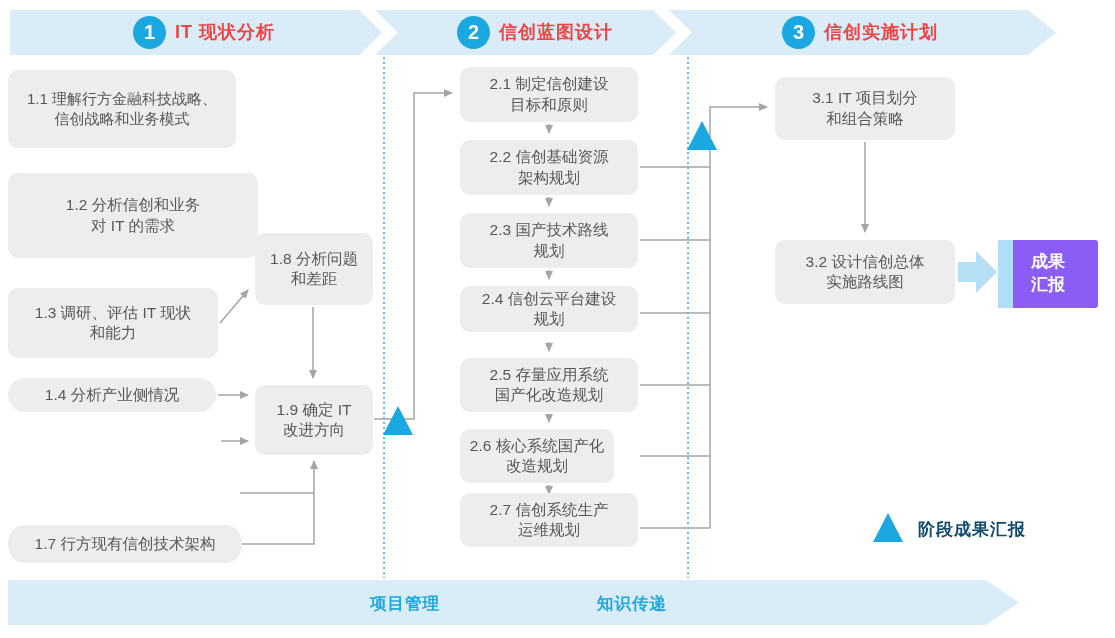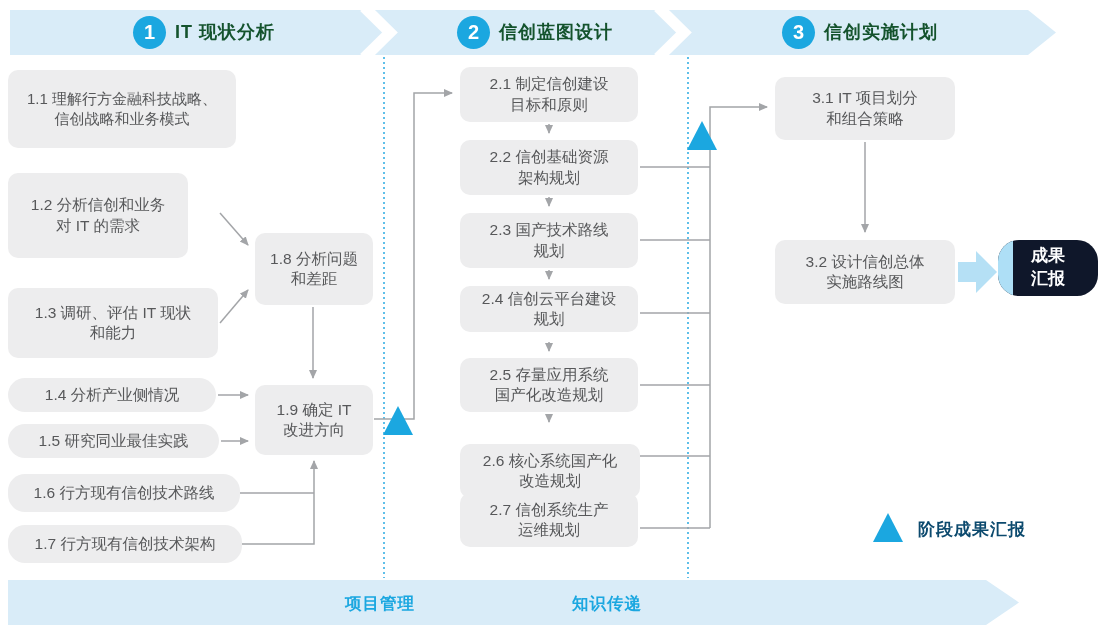--- a/index.html
+++ b/index.html
@@ -8,42 +8,42 @@
     font-family:"Liberation Sans","DejaVu Sans",sans-serif;
   }
   #wires{position:absolute;left:0;top:0;width:1115px;height:638px;}
   .phase-header{
     position:absolute;top:15px;height:34px;display:flex;align-items:center;gap:9px;z-index:3;
   }
   .phase-num{
     width:33px;height:33px;border-radius:50%;background:#1ba7e0;color:#fff;
     font-weight:bold;font-size:20px;display:flex;align-items:center;justify-content:center;
   }
-  .phase-title{color:#14532d;font-weight:bold;font-size:18px;letter-spacing:1px;}
+  .phase-title{color:#ef4444;font-weight:bold;font-size:18px;letter-spacing:1px;}
   .box{
     position:absolute;background:#ededee;border-radius:10px;color:#57585a;
     font-size:15.5px;line-height:1.32;display:flex;align-items:center;justify-content:center;
     text-align:center;white-space:pre-line;z-index:2;
   }
   .pill{border-radius:17px;}
   .report-box{
-    position:absolute;left:998px;top:240px;width:100px;height:56px;border-radius:21px;
-    background:#0f172a;display:flex;align-items:center;justify-content:center;z-index:2;
+    position:absolute;left:998px;top:240px;width:100px;height:68px;border-radius:3px;
+    background:#8b5cf6;display:flex;align-items:center;justify-content:center;z-index:2;
     overflow:hidden;
   }
   .report-box .stripe{
     position:absolute;left:0;top:0;bottom:0;width:15px;background:#aedff6;
   }
   .report-box .rb-label{
     position:relative;color:#fff;font-weight:bold;font-size:17px;line-height:1.35;
     text-align:center;white-space:pre-line;
   }
   .band-label{
     position:absolute;color:#1ba7e0;font-weight:bold;font-size:16.5px;z-index:3;
-    width:120px;letter-spacing:1px;
+    width:120px;text-align:center;letter-spacing:1px;
   }
   .legend-label{
     position:absolute;left:918px;top:518px;color:#0c4a6e;font-weight:bold;font-size:17px;z-index:3;
     letter-spacing:1px;
   }
 </style>
 </head>
 <body>
 
 <div id="canvas">
@@ -110,44 +110,42 @@
     <div class="phase-num">2</div>
     <div class="phase-title">信创蓝图设计</div>
   </div>
   <div class="phase-header" style="left:782px">
     <div class="phase-num">3</div>
     <div class="phase-title">信创实施计划</div>
   </div>
 
   <div class="box" style="left:8px;top:70px;width:228px;height:78px;font-size:15px">1.1 理解行方金融科技战略、
 信创战略和业务模式</div>
-  <div class="box" style="left:8px;top:173px;width:180px;height:85px">1.2 分析信创和业务
+  <div class="box" style="left:8px;top:173px;width:250px;height:85px">1.2 分析信创和业务
 对 IT 的需求</div>
   <div class="box" style="left:8px;top:288px;width:210px;height:70px">1.3 调研、评估 IT 现状
 和能力</div>
   <div class="box pill" style="left:8px;top:378px;width:208px;height:34px">1.4 分析产业侧情况</div>
-  <div class="box pill" style="left:8px;top:424px;width:211px;height:34px">1.5 研究同业最佳实践</div>
-  <div class="box pill" style="left:8px;top:474px;width:232px;height:38px">1.6 行方现有信创技术路线</div>
   <div class="box pill" style="left:8px;top:525px;width:234px;height:38px">1.7 行方现有信创技术架构</div>
   <div class="box" style="left:255px;top:233px;width:118px;height:72px">1.8 分析问题
 和差距</div>
   <div class="box" style="left:255px;top:385px;width:118px;height:70px">1.9 确定 IT
 改进方向</div>
 
   <div class="box" style="left:460px;top:67px;width:178px;height:55px">2.1 制定信创建设
 目标和原则</div>
   <div class="box" style="left:460px;top:140px;width:178px;height:55px">2.2 信创基础资源
 架构规划</div>
   <div class="box" style="left:460px;top:213px;width:178px;height:55px">2.3 国产技术路线
 规划</div>
   <div class="box" style="left:460px;top:286px;width:178px;height:46px">2.4 信创云平台建设
 规划</div>
   <div class="box" style="left:460px;top:358px;width:178px;height:54px">2.5 存量应用系统
 国产化改造规划</div>
-  <div class="box" style="left:460px;top:444px;width:180px;height:54px">2.6 核心系统国产化
+  <div class="box" style="left:460px;top:429px;width:154px;height:54px">2.6 核心系统国产化
 改造规划</div>
   <div class="box" style="left:460px;top:493px;width:178px;height:54px">2.7 信创系统生产
 运维规划</div>
 
   <div class="box" style="left:775px;top:77px;width:180px;height:63px">3.1 IT 项目划分
 和组合策略</div>
   <div class="box" style="left:775px;top:240px;width:180px;height:64px">3.2 设计信创总体
 实施路线图</div>
 
   <div class="report-box">

